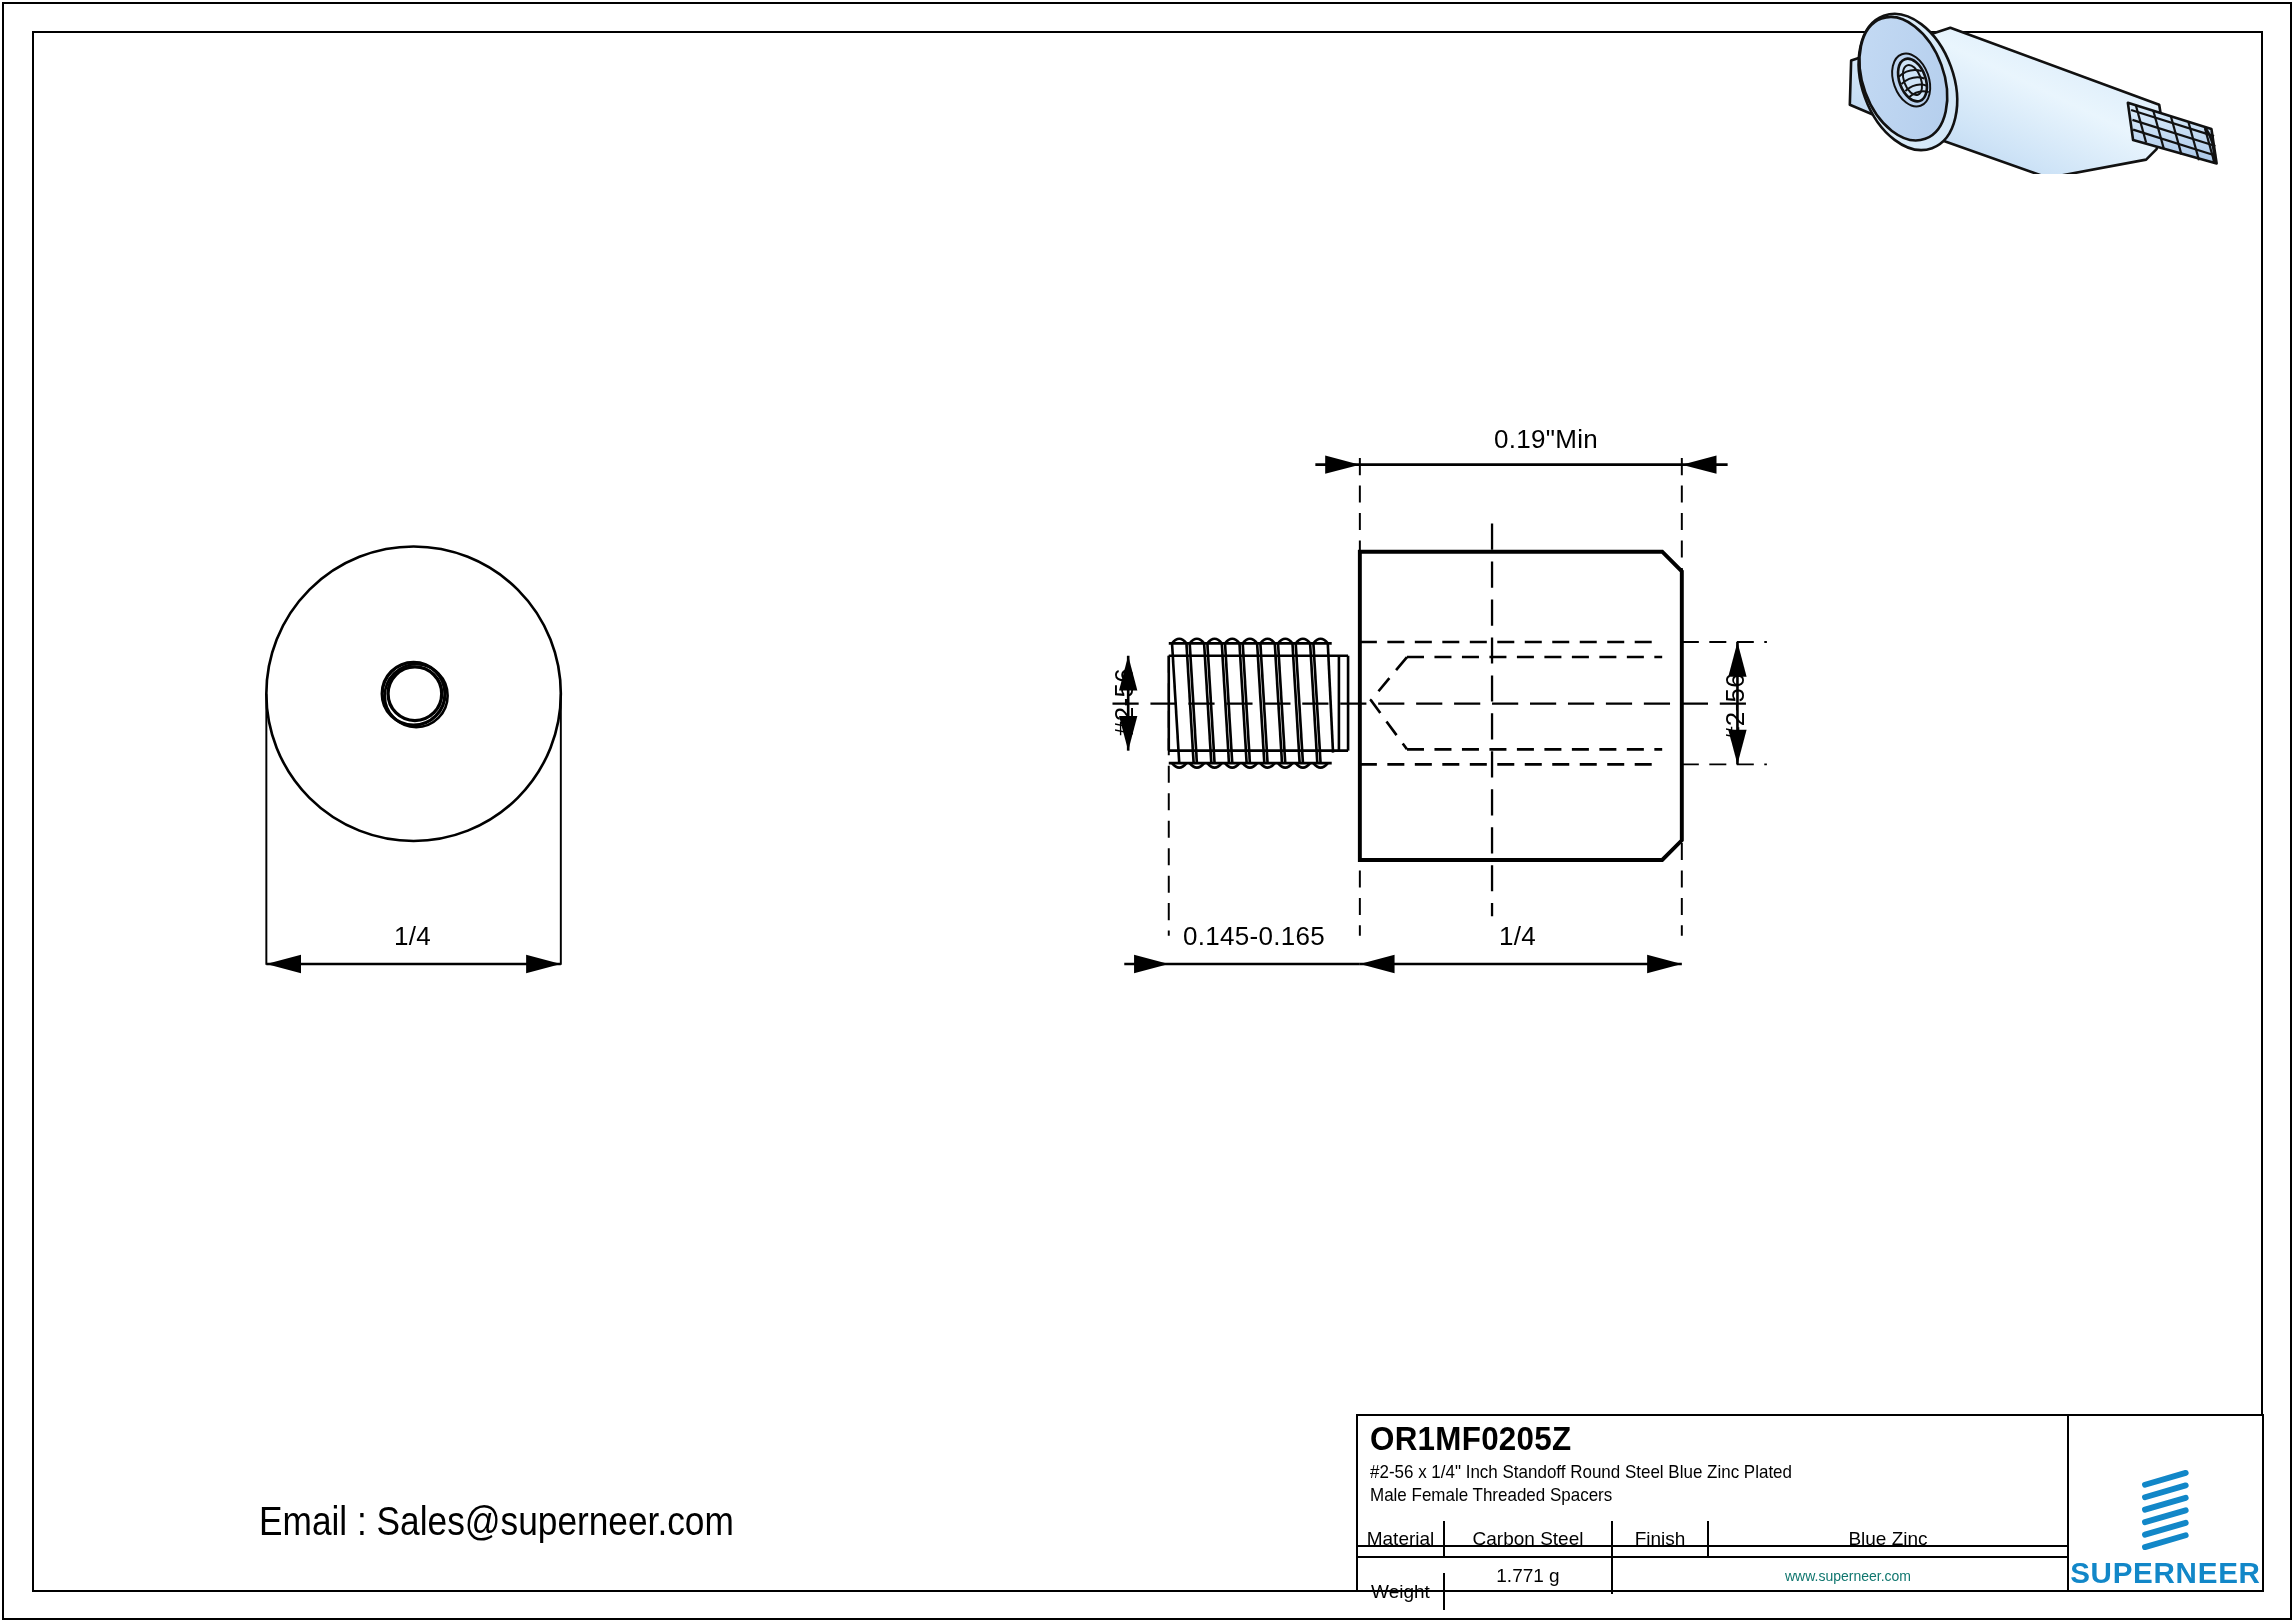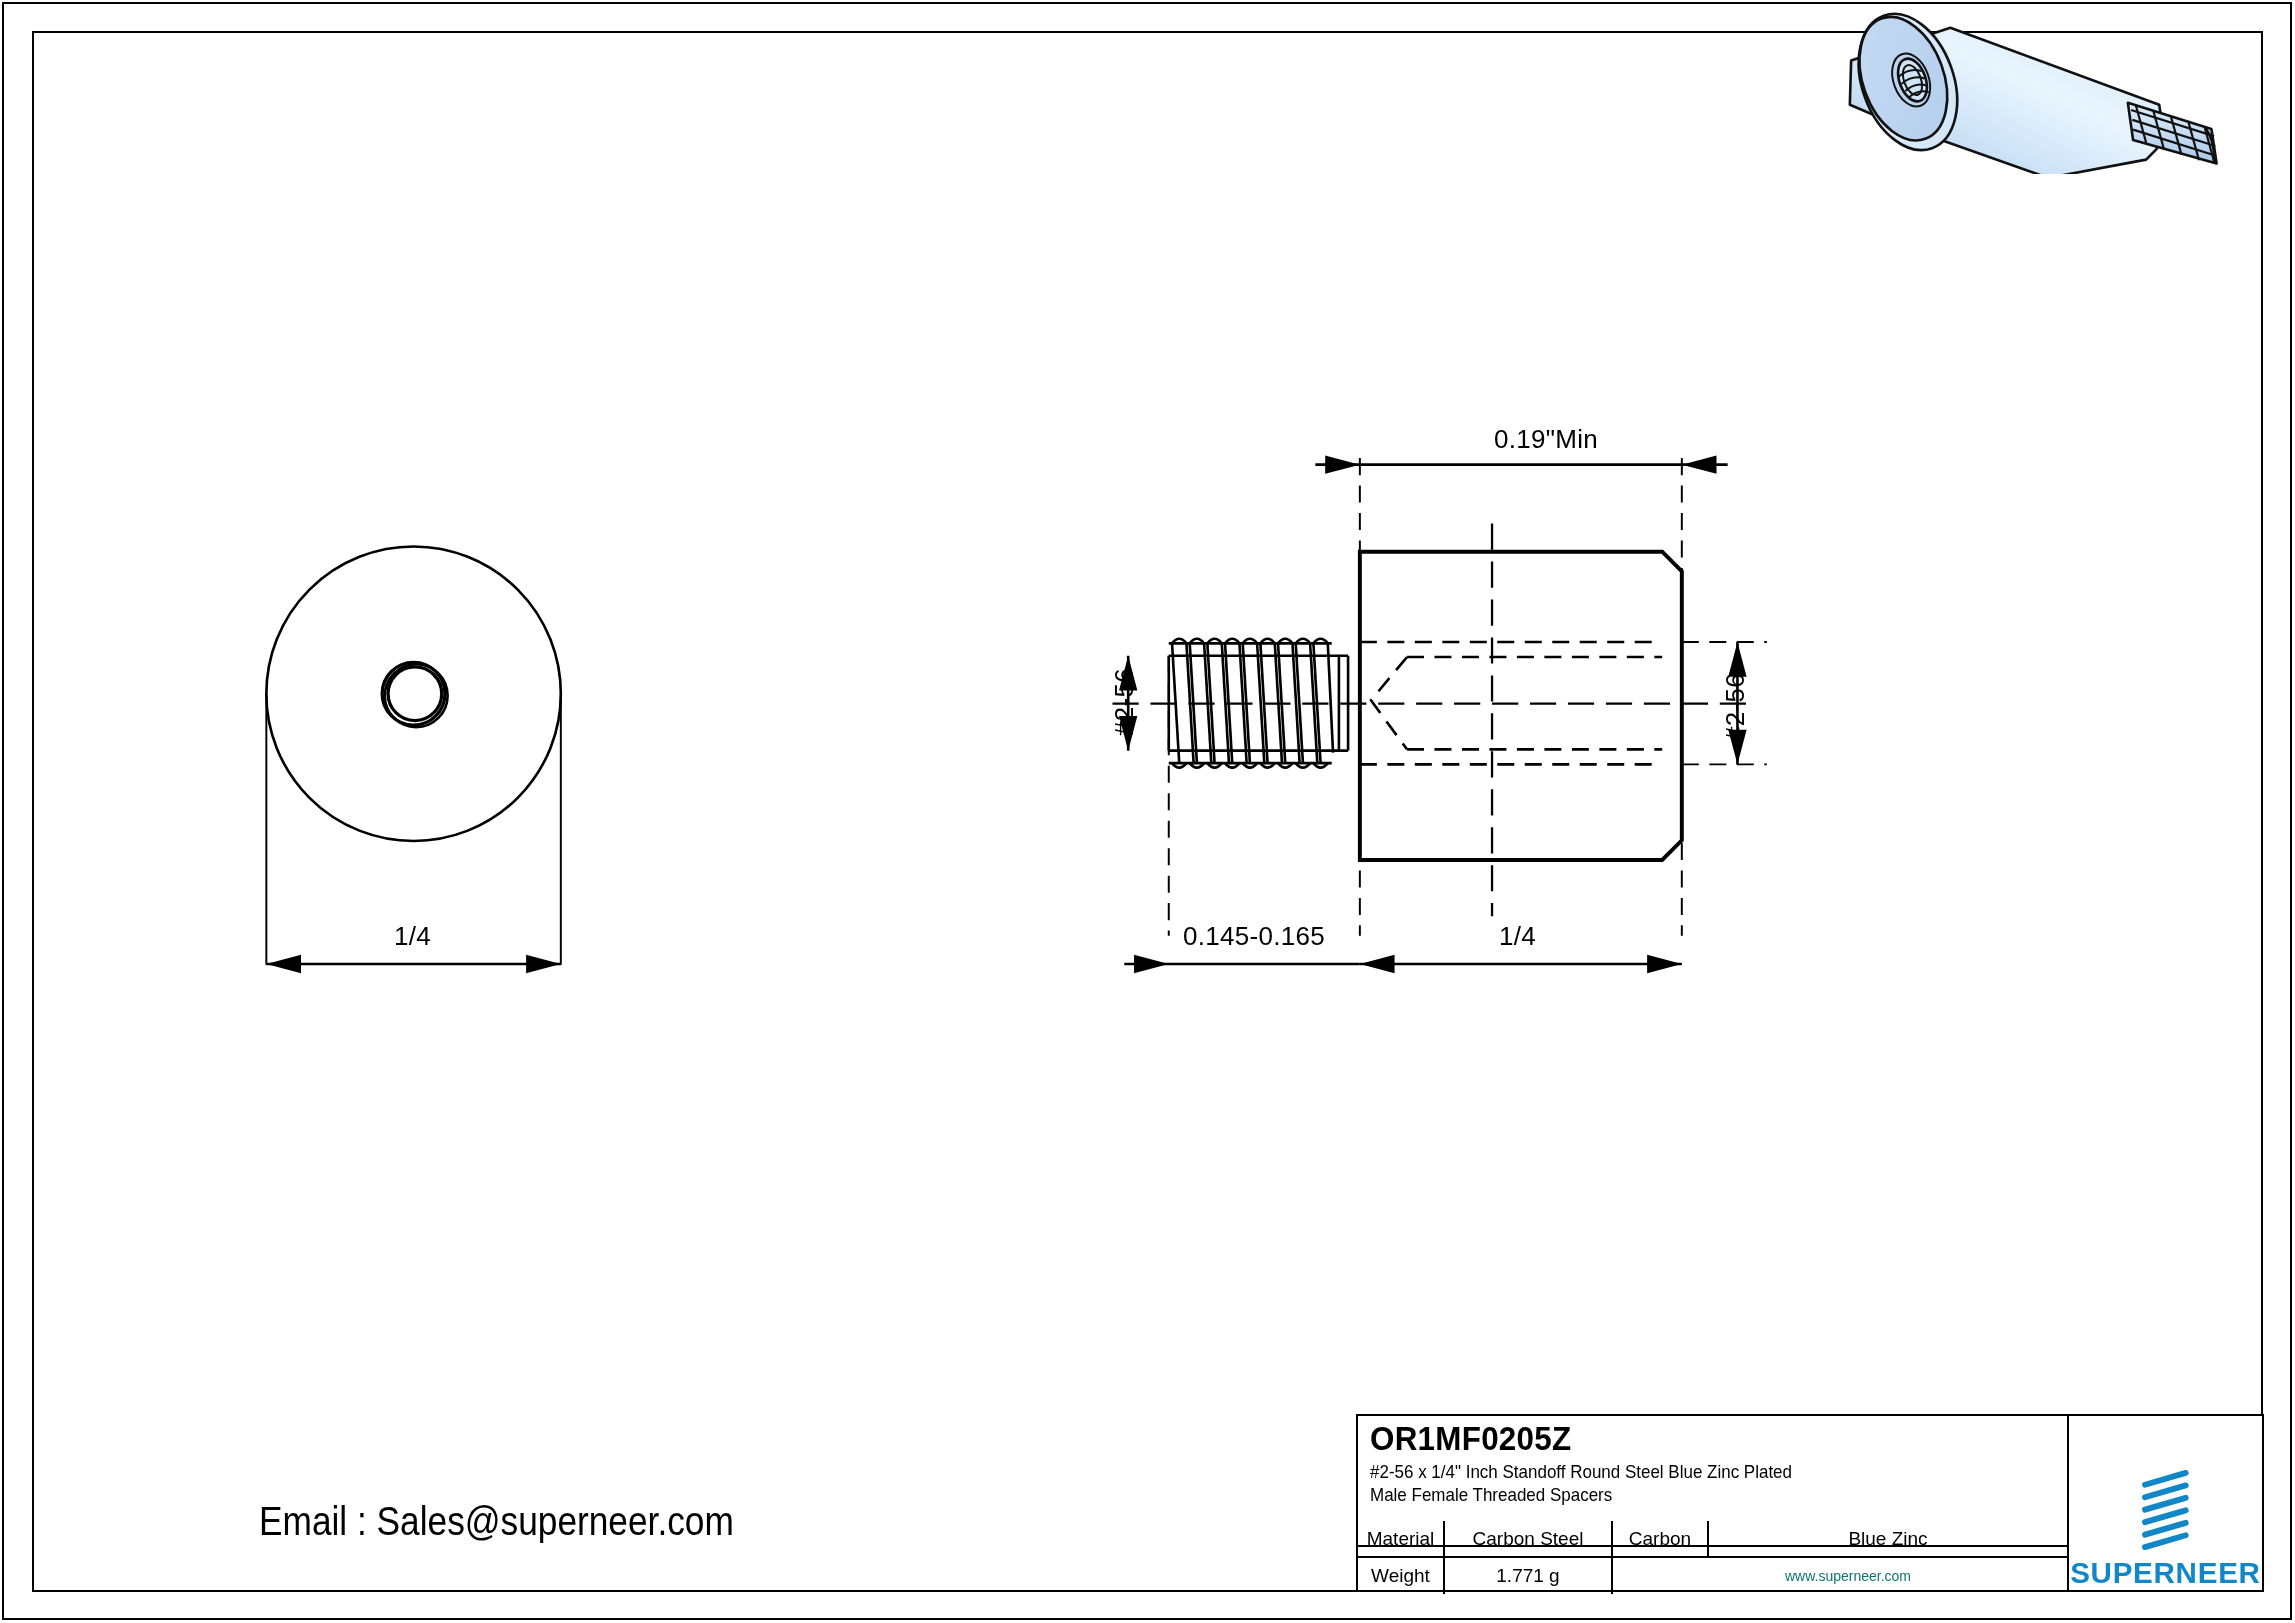--- a/index.html
+++ b/index.html
@@ -45,21 +45,21 @@
   .desc1{margin-top:3.3px;}
   .tb-row{position:absolute;left:0;width:100%;height:37px;box-sizing:border-box;display:flex;}
   .tb-row.r1{top:105px;border-bottom:2px solid #000;}
   .tb-row.r2{top:141px;}
   .tb-cell{box-sizing:border-box;display:flex;align-items:center;justify-content:center;font-size:19px;border-right:2px solid #000;height:100%;transform:none;}
   .tb-cell:last-child{border-right:none;}
   .c-matlabel{width:87px;}
   .c-matval{width:168px;}
   .c-finlabel{width:96px;}
   .c-finval{width:auto;flex:1;}
-  .c-wlabel{width:87px;}
+  .c-wlabel{width:87px;margin-top:16px;}
   .c-wval{width:168px;}
   .c-url{flex:1;color:#0f766e;font-size:14px;padding-left:16px;}
 
   .logo-marks{width:58px;height:84px;position:relative;margin-bottom:3.9px;}
   .logo-word{font-size:29px;font-weight:bold;letter-spacing:0.7px;color:#1287C8;transform:scaleX(1.02);}
 
   
   .model3d{position:absolute;left:1793px;top:3.3px;width:502px;height:171px;}
 </style>
 </head>
@@ -273,21 +273,21 @@
     <div class="tb-left">
       <div class="tb-desc">
         <div class="partno">OR1MF0205Z</div>
         <div class="desc1">#2-56 x 1/4" Inch Standoff Round Steel Blue Zinc Plated</div>
         <div class="desc2">Male Female Threaded Spacers</div>
       </div>
 
       <div class="tb-row r1">
         <div class="tb-cell c-matlabel">Material</div>
         <div class="tb-cell c-matval">Carbon Steel</div>
-        <div class="tb-cell c-finlabel">Carbon</div>
+        <div class="tb-cell c-finlabel">Finish</div>
         <div class="tb-cell c-finval">Blue Zinc</div>
       </div>
 
       <div class="tb-row r2">
         <div class="tb-cell c-wlabel">Weight</div>
         <div class="tb-cell c-wval">1.771 g</div>
         <div class="tb-cell c-url">www.superneer.com</div>
       </div>
     </div>
 

